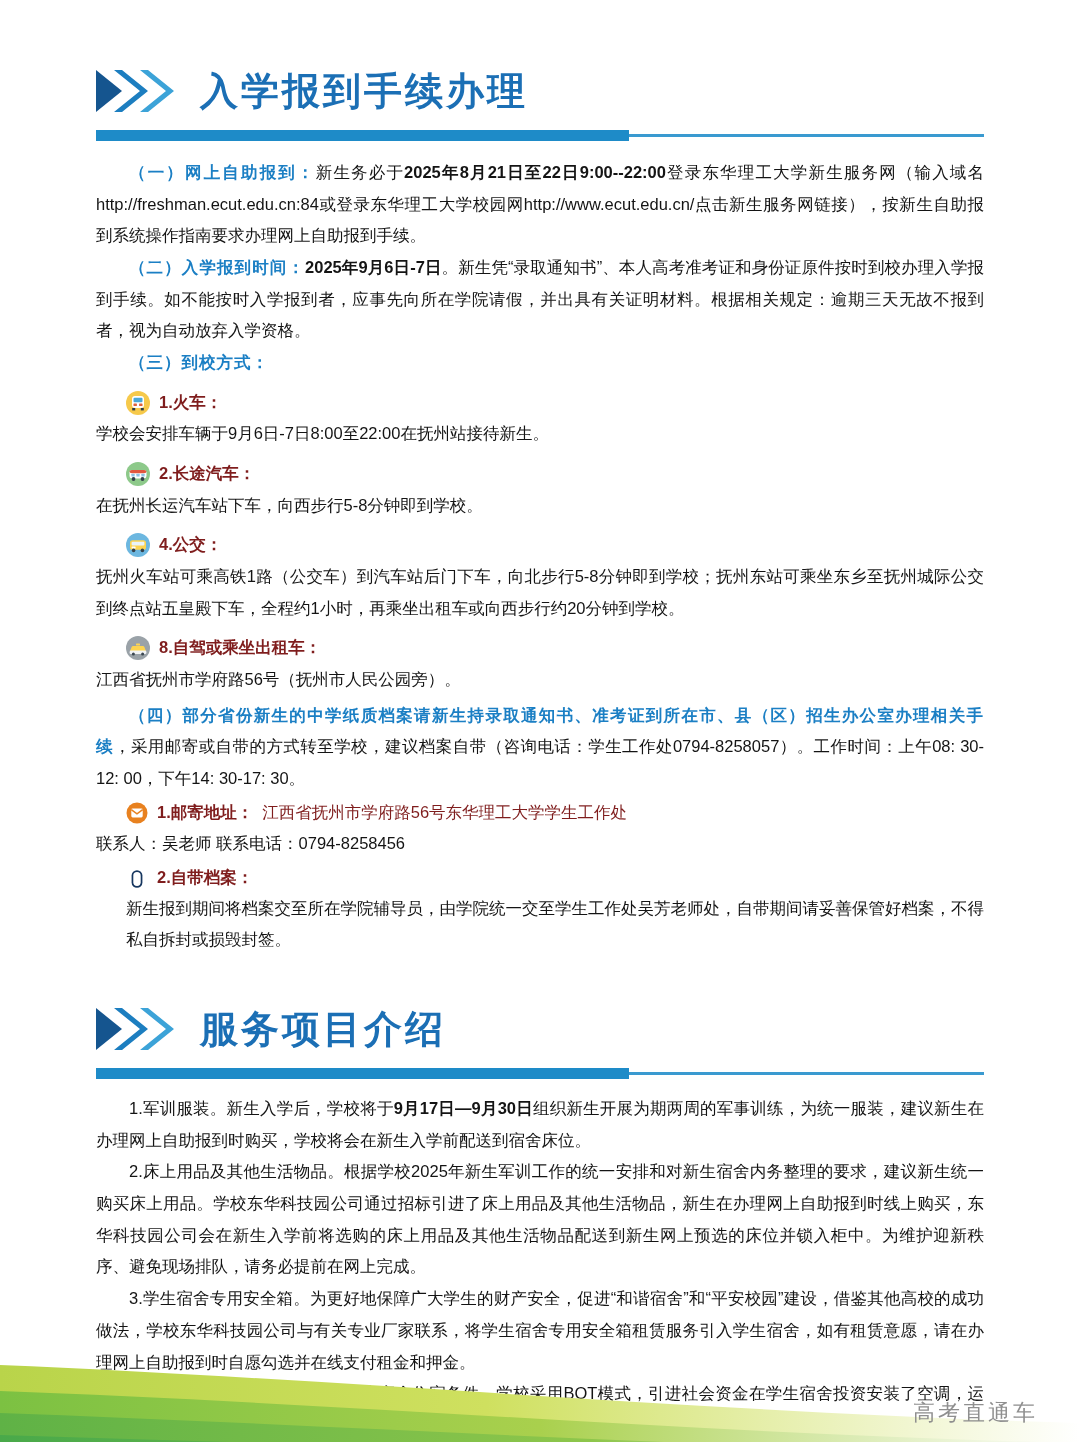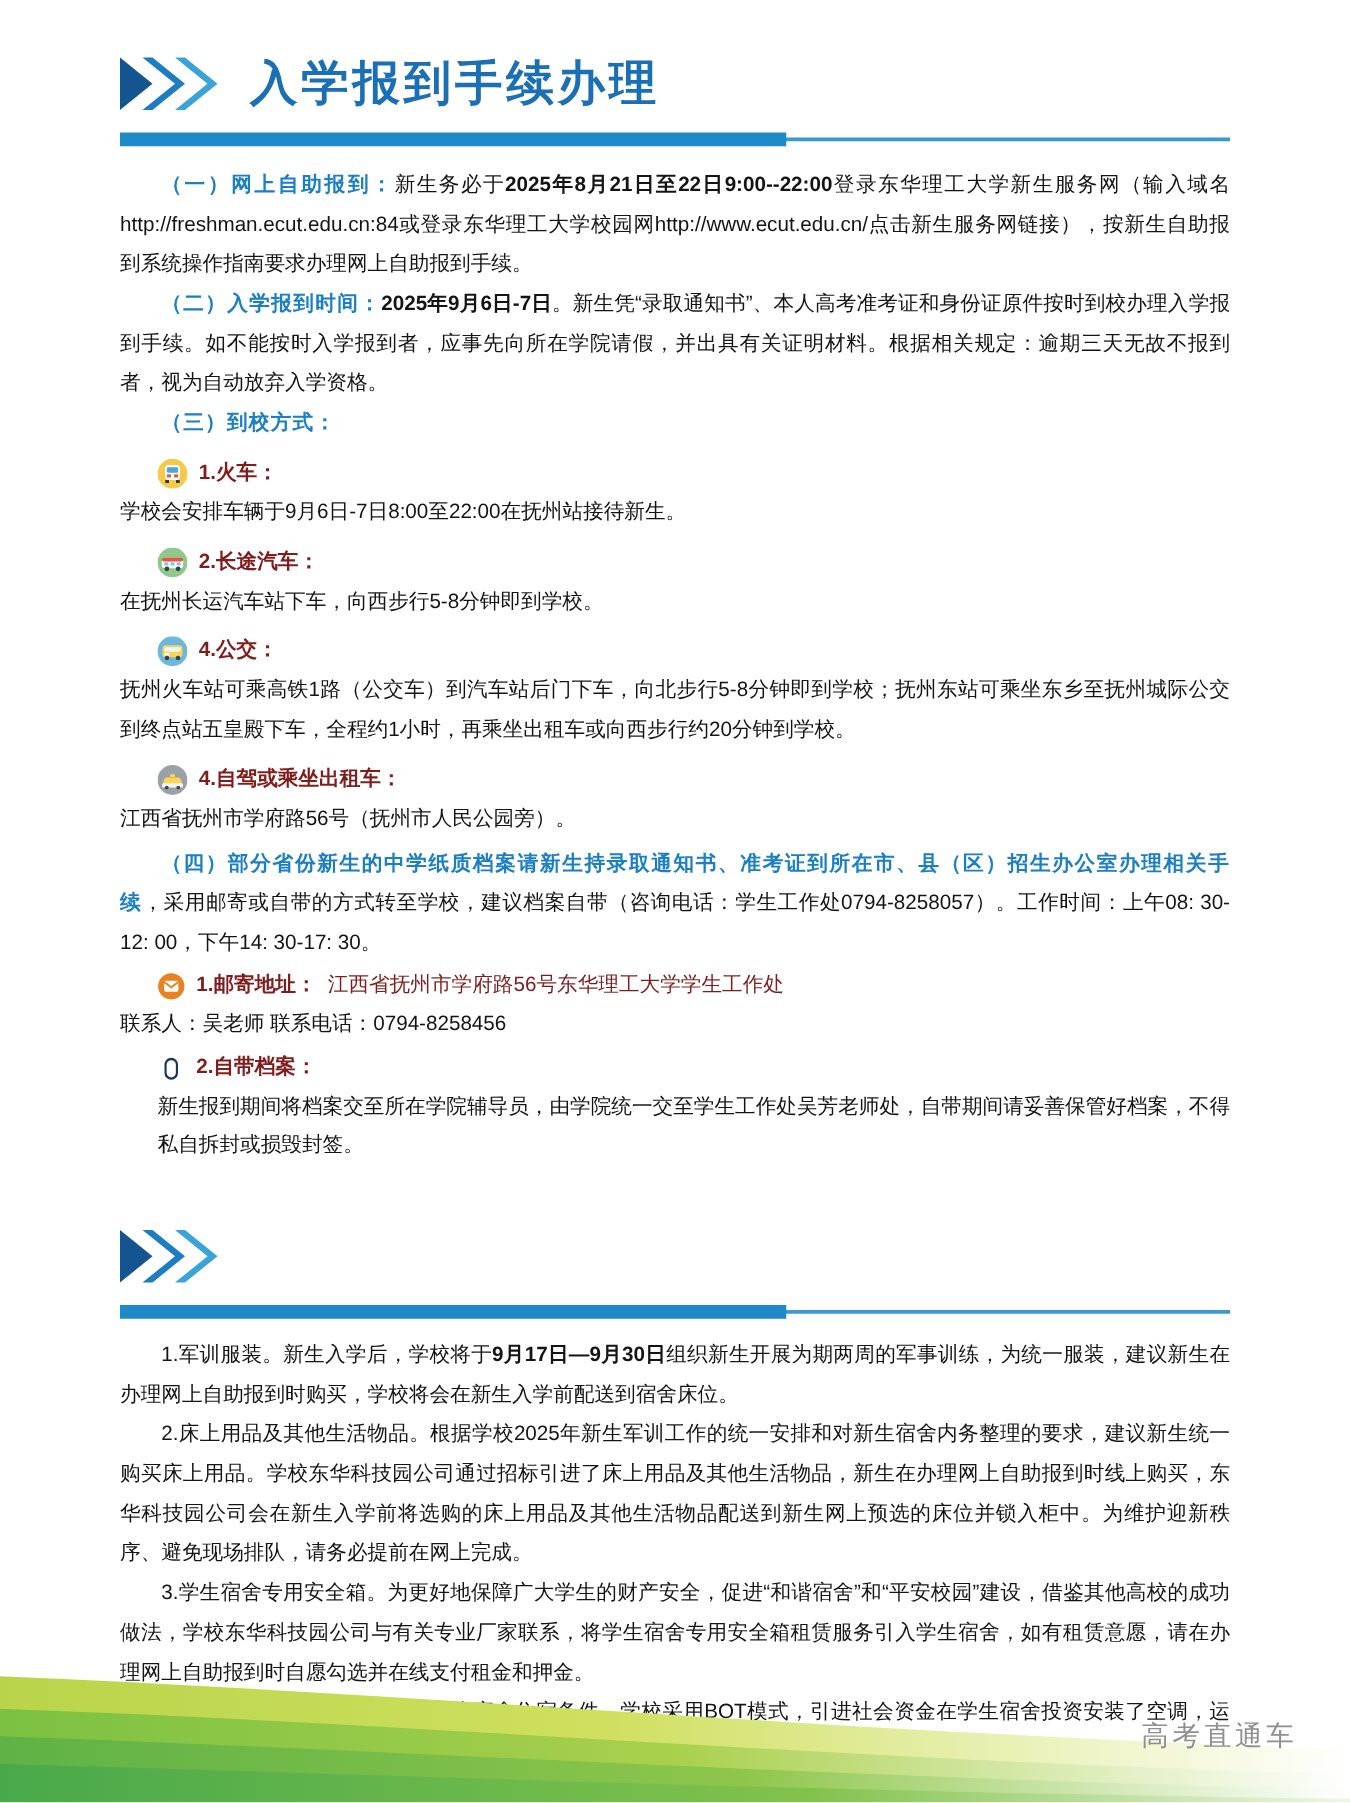--- a/index.html
+++ b/index.html
@@ -81,21 +81,21 @@
     position:absolute; right:42px; bottom:38px;
     font-size:22px; color:#8f8f8f; letter-spacing:3px;
     font-family:"Liberation Sans","DejaVu Sans",sans-serif;
   }
 </style>
 </head>
 <body>
 
 <div class="page">
 
-  <div style="padding-top:41px;">
+  <div style="padding-top:41px;margin-top:24px;">
     <div class="section-head">
       <span class="chev-group">
         <svg width="86" height="46" viewBox="0 0 86 46">
           <path d="M0 2 L26 23 L0 44 Z" fill="#15558f"></path>
           <path d="M26 2 L52 23 L26 44 L18 44 L44 23 L18 2 Z" fill="#1c7ec0"></path>
           <path d="M52 2 L78 23 L52 44 L44 44 L70 23 L44 2 Z" fill="#3ca3d8"></path>
         </svg>
       </span>
       <span class="section-title">入学报到手续办理</span>
     </div>
@@ -171,21 +171,21 @@
       <span class="tico">
         <svg width="24" height="24" viewBox="0 0 24 24">
           <circle cx="12" cy="12" r="12" fill="#9aa2a8"></circle>
           <path d="M4 15.2 L5.6 11 Q6 10 7.2 10 L16.8 10 Q18 10 18.4 11 L20 15.2 Z" fill="#fdd451"></path>
           <rect x="3.6" y="14.6" width="16.8" height="3.4" rx="1.3" fill="#f2f4f5"></rect>
           <rect x="10" y="7.4" width="4" height="2.2" rx="0.6" fill="#fdd451"></rect>
           <circle cx="7.4" cy="18" r="1.5" fill="#3a464f"></circle>
           <circle cx="16.6" cy="18" r="1.5" fill="#3a464f"></circle>
         </svg>
       </span>
-      <span>4.自驾或乘坐出租车：</span>
+      <span>8.自驾或乘坐出租车：</span>
     </div>
     <p class="trans-body">江西省抚州市学府路56号（抚州市人民公园旁）。</p>
 
     <p class="indent" style="margin-top:4px;">
       <span class="blue-label">（四）部分省份新生的中学纸质档案请新生持录取通知书、准考证到所在市、县（区）招生办公室办理相关手续</span><span>，采用邮寄或自带的方式转至学校，建议档案自带（咨询电话：学生工作处0794-8258057）。工作时间：上午08: 30-12: 00，下午14: 30-17: 30。</span>
     </p>
 
     <div class="trans-head" style="margin-top:2px;">
       <span class="mico">
         <svg width="22" height="22" viewBox="0 0 22 22">
@@ -213,20 +213,21 @@
 
   <div style="padding-top:46px;">
     <div class="section-head">
       <span class="chev-group">
         <svg width="86" height="46" viewBox="0 0 86 46">
           <path d="M0 2 L26 23 L0 44 Z" fill="#15558f"></path>
           <path d="M26 2 L52 23 L26 44 L18 44 L44 23 L18 2 Z" fill="#1c7ec0"></path>
           <path d="M52 2 L78 23 L52 44 L44 44 L70 23 L44 2 Z" fill="#3ca3d8"></path>
         </svg>
       </span>
+      <span class="section-title">服务项目介绍</span>
     </div>
     <div class="rule-wrap">
       <div class="rule-thin"></div>
       <div class="rule-thick"></div>
     </div>
   </div>
 
   <div class="body-block" style="margin-top:14px;">
     <p class="indent">
       <span>1.军训服装。新生入学后，学校将于</span><span class="bold">9月17日—9月30日</span><span>组织新生开展为期两周的军事训练，为统一服装，建议新生在办理网上自助报到时购买，学校将会在新生入学前配送到宿舍床位。</span>

